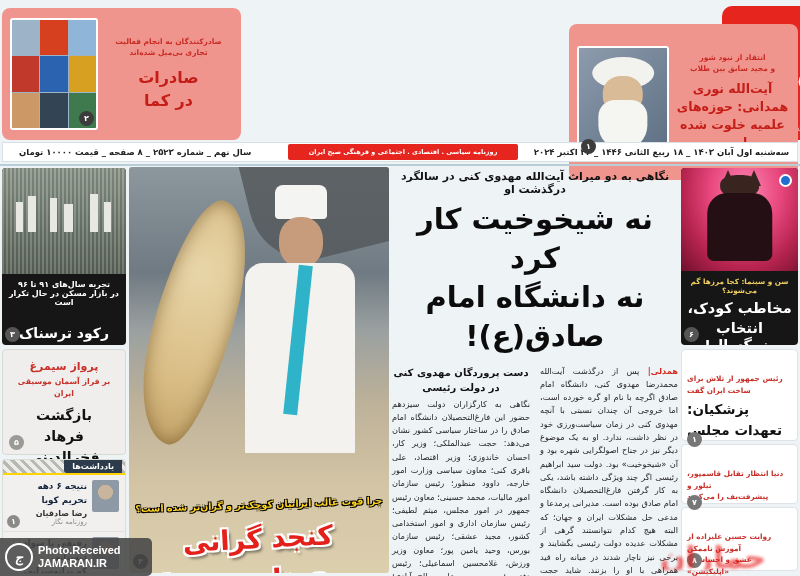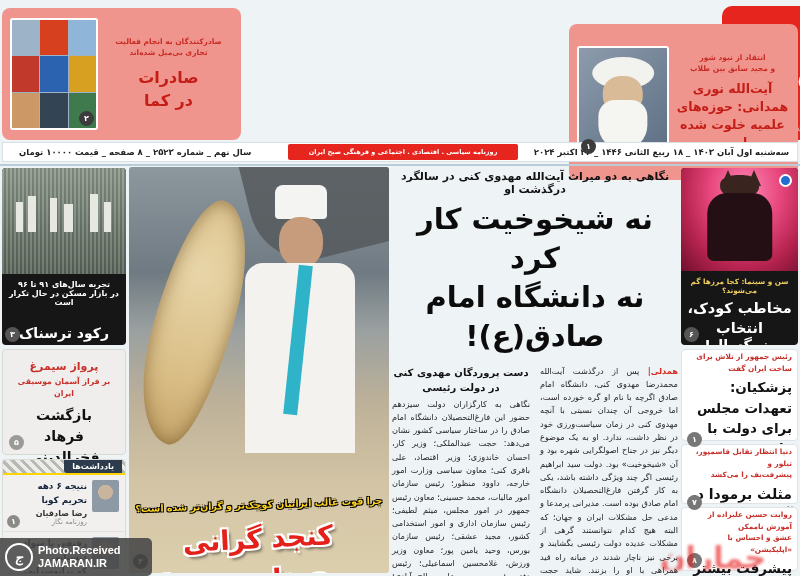--- a/index.html
+++ b/index.html
@@ -21,21 +21,21 @@
   
   .dateline{top:142px;left:2px;width:796px;height:20px;background:#fff;border:1px solid #d7e0e6;
             display:flex;align-items:center;font-size:8.5px;font-weight:bold;color:#222}
   .dateline .seg{padding:0 8px;white-space:nowrap}
   .dateline .mid{position:absolute;left:285px;width:230px;height:16px;top:1px;background:#e6251f;color:#fff;
                  font-size:6.5px;font-weight:bold;display:flex;align-items:center;justify-content:center;border-radius:2px}
   
   .darkbox{background:#161616;color:#fff;border-radius:4px;overflow:hidden}
   .darkbox .caption{padding:6px 4px;text-align:center}
   .graybox{background:#efeeec;border:1px solid #d9d9d4;border-radius:4px;text-align:center;padding:8px 6px}
-  .whitebox{background:#fff;border:1px solid #dde3e7;border-radius:4px;text-align:right;padding:1px 5px}
+  .whitebox{background:#fff;border:1px solid #dde3e7;border-radius:4px;text-align:left;padding:23px 5px}
   .small-red{font-size:7.3px;font-weight:bold;color:#c8302a;line-height:1.6}
   .blk-title{font-weight:bold;color:#111;line-height:1.5}
   
   .lead-kicker{font-size:11px;font-weight:bold;color:#111;text-align:center}
   .lead-headline{font-size:29px;font-weight:bold;color:#0c0c0c;text-align:center;line-height:1.35}
   .lead-cols{display:flex;gap:10px;font-size:8.2px;line-height:1.62;text-align:justify;color:#262626}
   .lead-cols .col{flex:1}
   .lead-label{color:#d62b22;font-weight:bold}
   .subhead{font-size:10px;font-weight:bold;text-align:center;color:#111;line-height:1.5;margin-bottom:3px}
   

